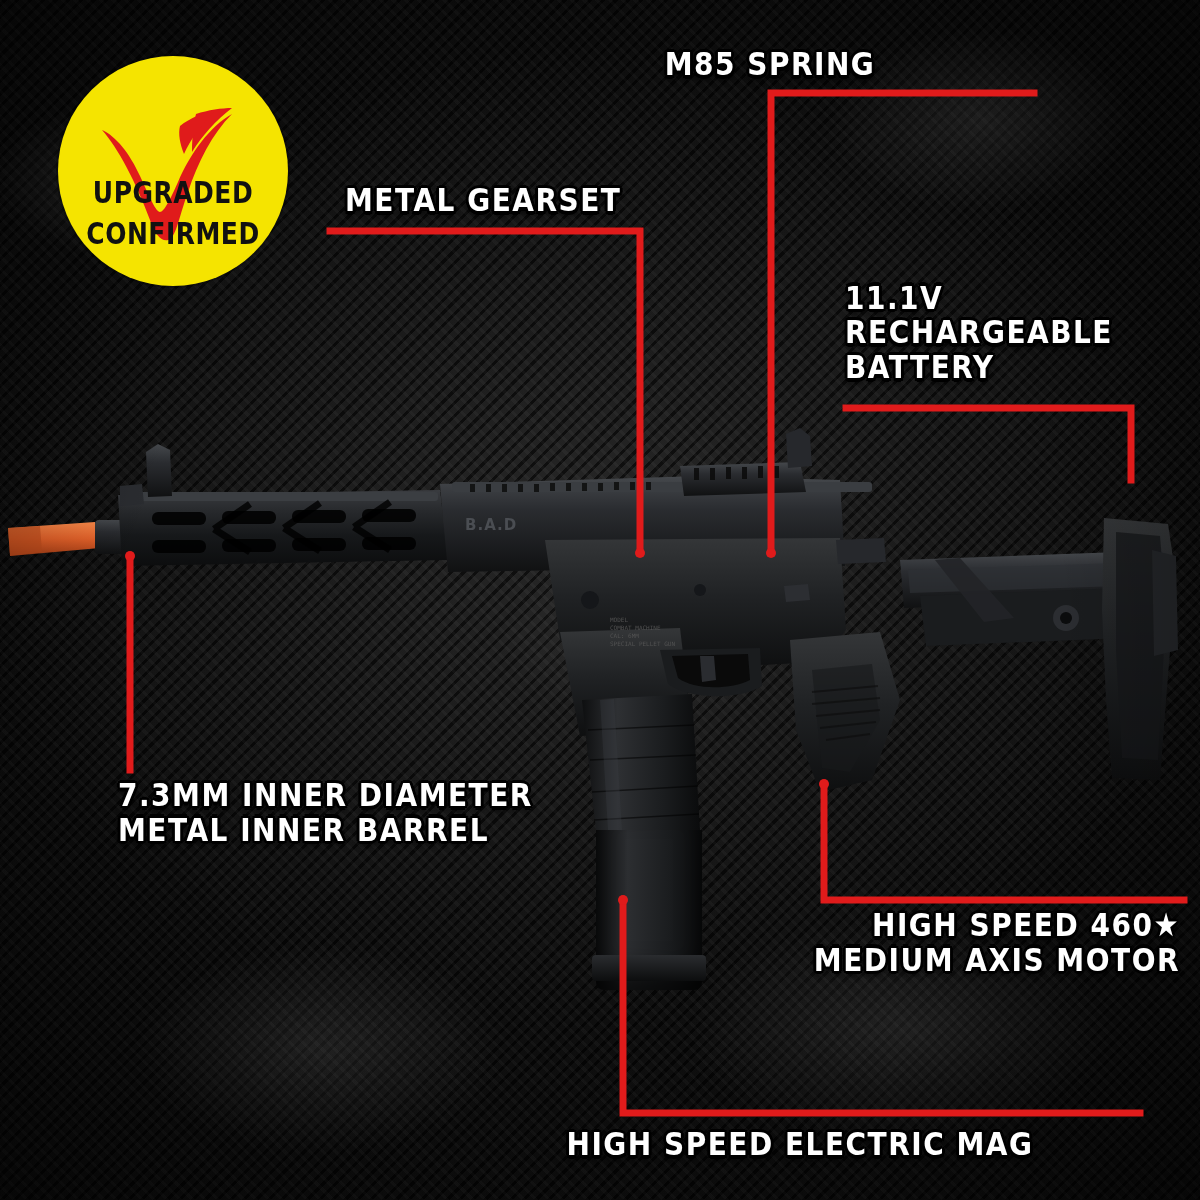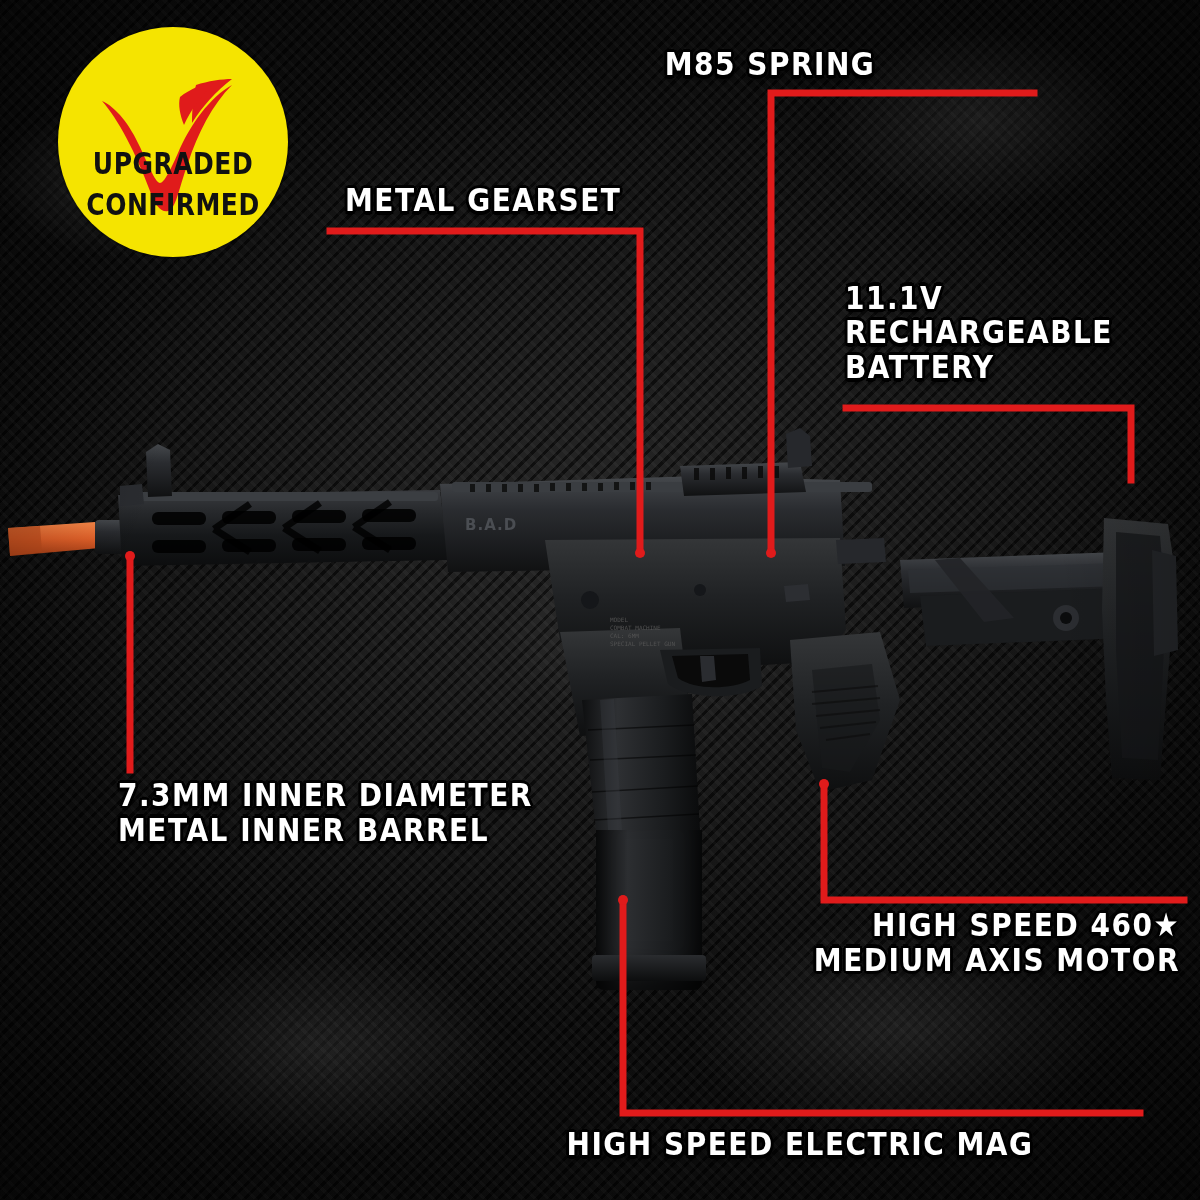--- a/index.html
+++ b/index.html
@@ -34,21 +34,21 @@
   }
   #vignette {
     position: absolute; inset: 0;
     background: radial-gradient(ellipse 85% 85% at 50% 50%, rgba(0,0,0,0) 45%, rgba(0,0,0,0.75) 100%);
     pointer-events: none;
   }
 
   
   #badge {
     position: absolute;
-    left: 58px; top: 27px;
+    left: 58px; top: 56px;
     width: 230px; height: 230px;
     border-radius: 50%;
     background: #f5e400;
     box-shadow: 0 0 0 2px rgba(0,0,0,0.25);
   }
   #badge .swoosh {
     position: absolute;
     left: 34px; top: 52px;
     width: 150px; height: 150px;
   }

